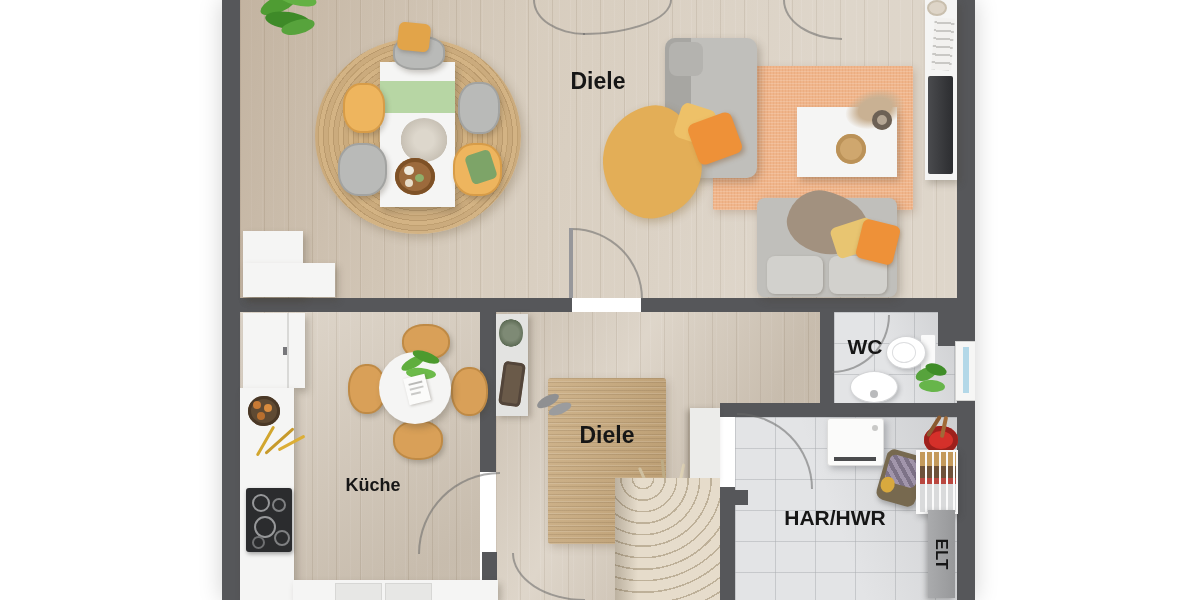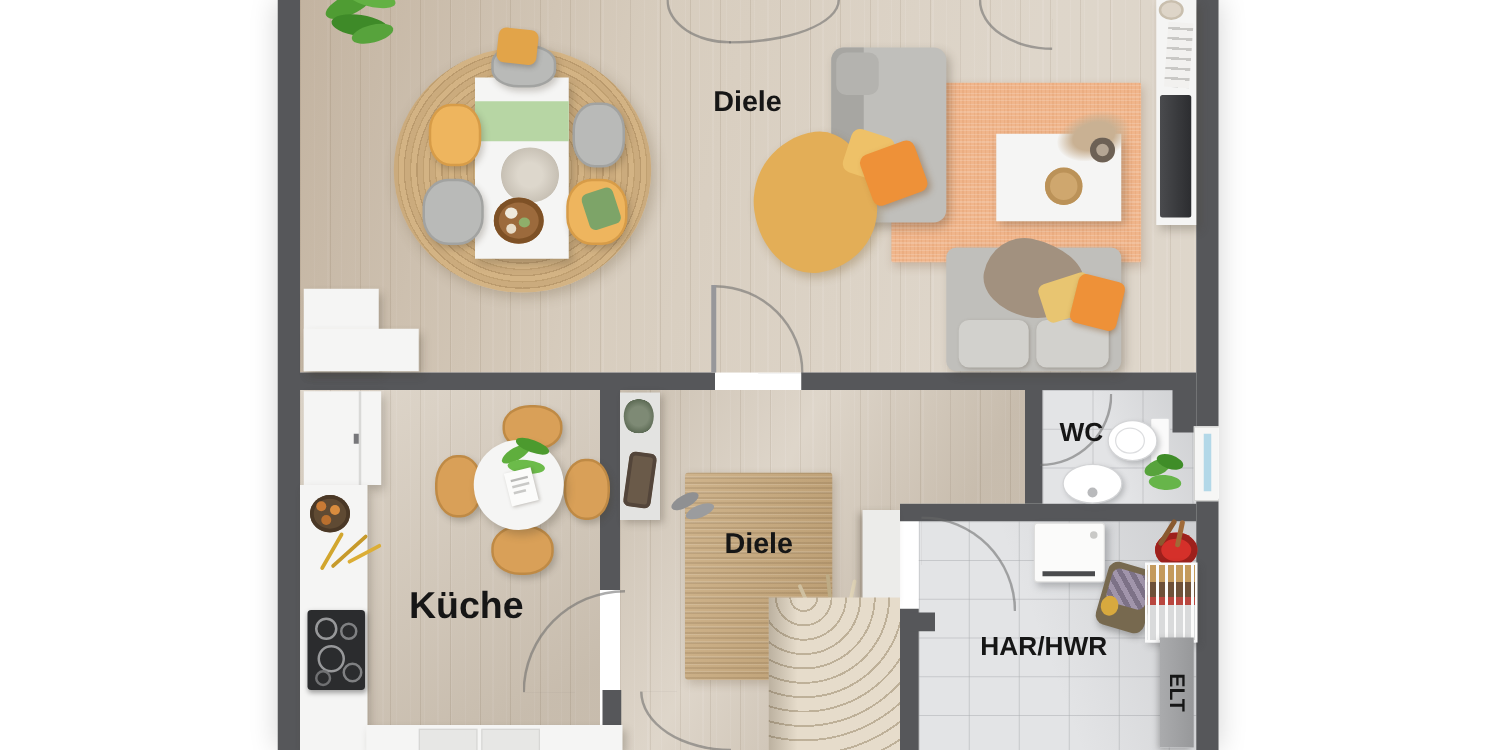--- a/index.html
+++ b/index.html
@@ -253,18 +253,18 @@
     <div class="abs" style="left:659px;top:452px;width:40px;height:52px;background:#77694f;border-radius:8px;transform:rotate(16deg);box-shadow:2px 3px 5px rgba(60,60,60,0.35);">
       <span class="abs" style="left:4px;top:5px;width:32px;height:28px;border-radius:6px;background:repeating-linear-gradient(45deg,#a195ab 0 4px,#7d7287 4px 8px);"></span>
       <span class="abs" style="left:2px;top:28px;width:14px;height:16px;border-radius:50%;background:#d8a93e;"></span>
     </div>
     <div class="abs rack" style="left:694px;top:450px;width:38px;height:60px;"></div>
     <div class="abs" style="left:706px;top:510px;width:27px;height:88px;background:linear-gradient(90deg,#aaabad,#97989a);box-shadow:-2px 2px 5px rgba(60,60,60,0.35);">
       <span class="lbl" style="left:13px;top:44px;font-size:17px;transform:translate(-50%,-50%) rotate(90deg);">ELT</span>
     </div>
 
     <span class="lbl" style="left:376px;top:81px;font-size:23px;">Diele</span>
-    <span class="lbl" style="left:151px;top:485px;font-size:30px;">Küche</span>
+    <span class="lbl" style="left:151px;top:485px;font-size:18px;">Küche</span>
     <span class="lbl" style="left:385px;top:435px;font-size:23px;">Diele</span>
     <span class="lbl" style="left:643px;top:347px;font-size:21px;">WC</span>
     <span class="lbl" style="left:613px;top:518px;font-size:21px;">HAR/HWR</span>
   </div>
 </div>
 
 </body></html>

